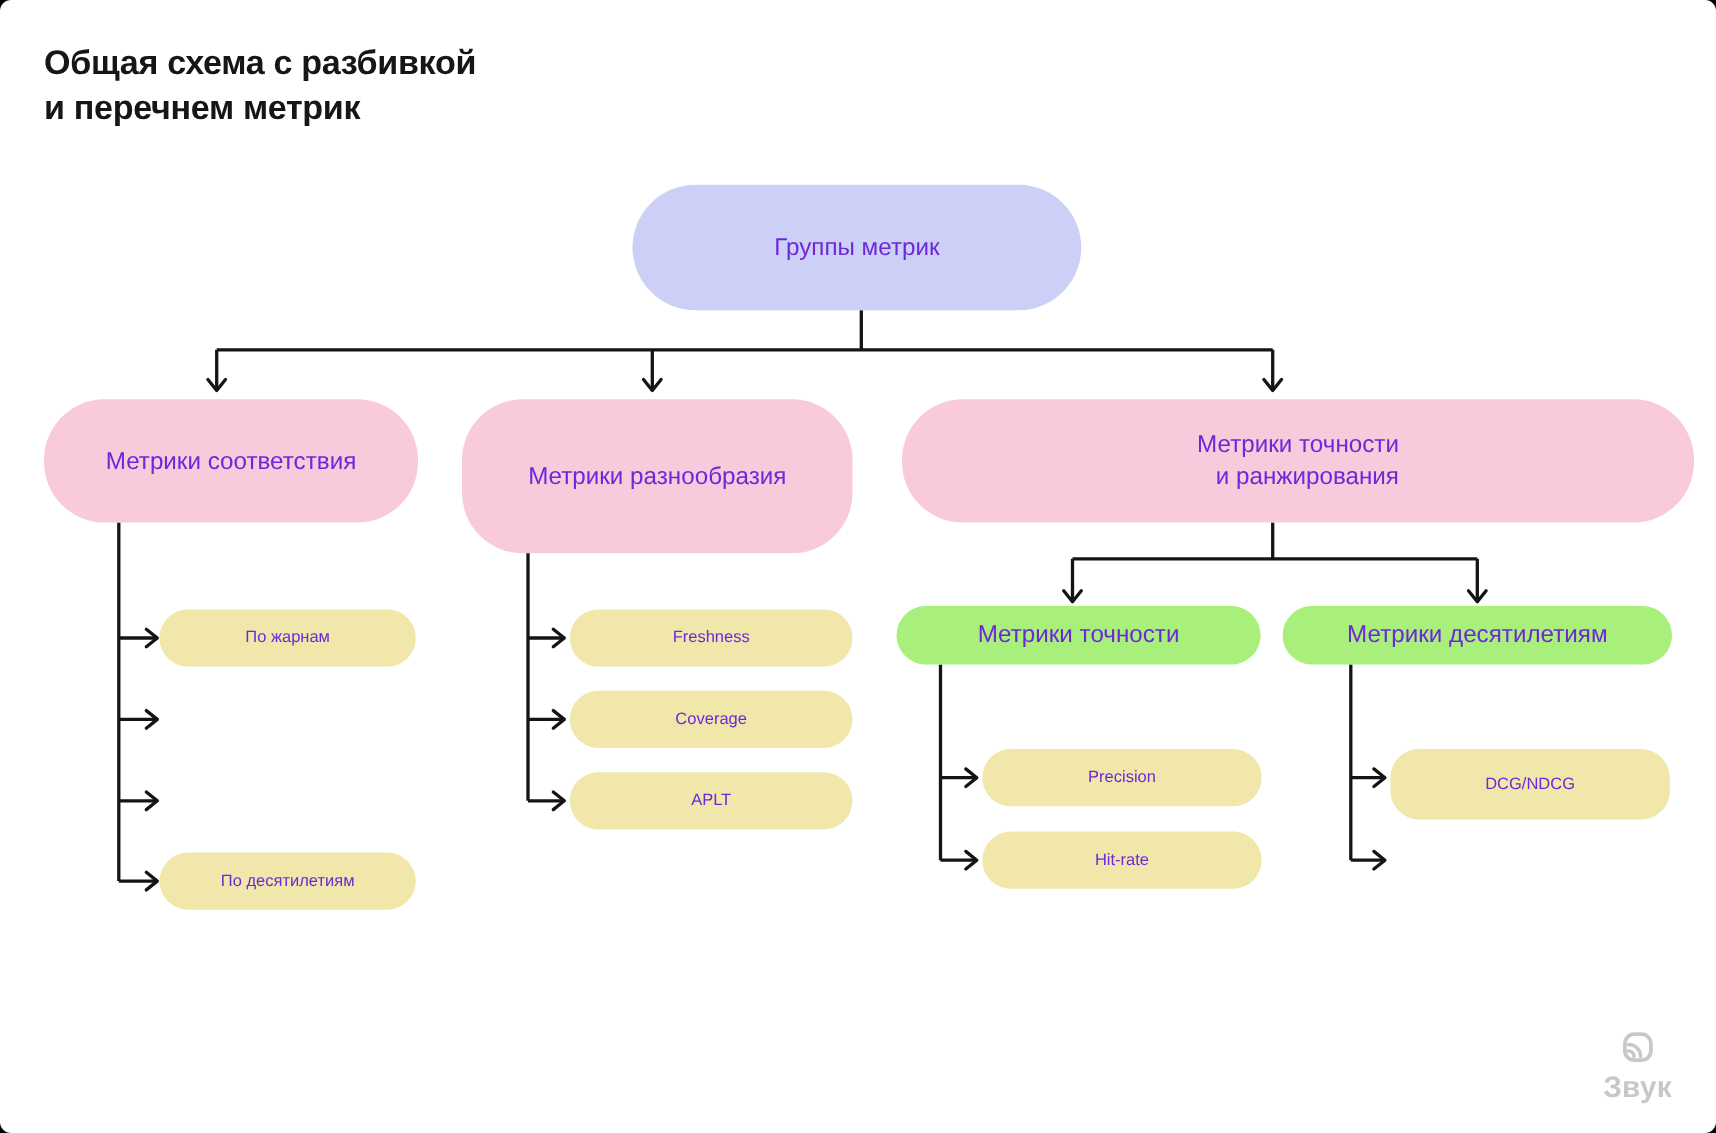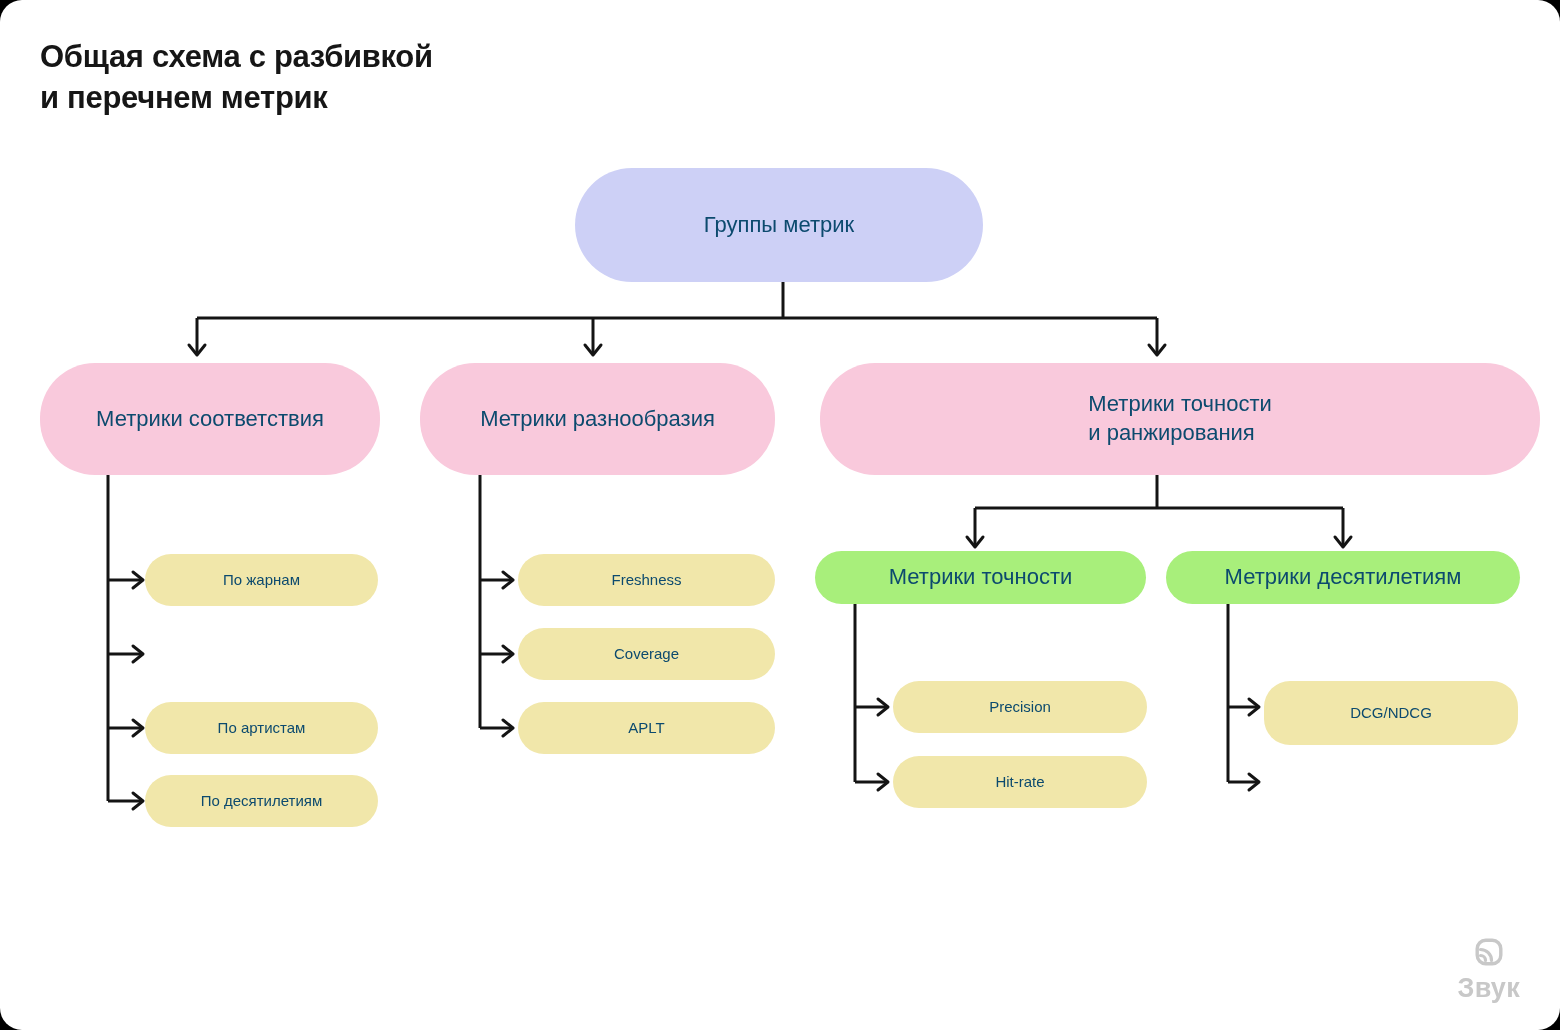--- a/index.html
+++ b/index.html
@@ -1,21 +1,21 @@
 <!DOCTYPE html>
 <html style="--root-fill: #cdd0f6; --group-fill: #f9c9dc; --sub-fill: #a8ef7b; --leaf-fill: #f1e7aa; --line: #141414; --logo-color: #c8c8c8;"><head>
 <meta charset="utf-8">
 <style>
   html, body { margin: 0; padding: 0; background: #000; }
   .card {
     position: relative;
     width: 1560px;
     height: 1030px;
     background: #ffffff;
-    border-radius: 22px;
+    border-radius: 10px;
     overflow: hidden;
     font-family: "Liberation Sans", "DejaVu Sans", sans-serif;
   }
   .title {
     position: absolute;
     left: 40px;
     top: 36px;
     margin: 0;
     font-size: 31px;
     line-height: 41px;
@@ -33,22 +33,22 @@
   .connectors path {
     stroke: var(--line, #141414);
     stroke-width: 3;
     fill: none;
   }
   .node {
     position: absolute;
     display: flex;
     align-items: center;
     justify-content: center;
-    text-align: left;
-    color: #0c4a6e;
+    text-align: right;
+    color: #6d28d9;
     white-space: pre-line;
     line-height: 1.3;
   }
   .root-node  { background: var(--root-fill, #cdd0f6);  border-radius: 57px; font-size: 22px; }
   .group-node { background: var(--group-fill, #f9c9dc); border-radius: 55px; font-size: 22px; }
   .sub-node   { background: var(--sub-fill, #a8ef7b);   border-radius: 27px; font-size: 22px; }
   .leaf-node  { background: var(--leaf-fill, #f1e7aa);  border-radius: 26px; font-size: 15px; }
   .logo {
     position: absolute;
     right: 40px;
@@ -107,26 +107,25 @@
     <path d="M855 782 H888" marker-end="url(#arrow)"></path>
 
     <path d="M1228 604 V782"></path>
     <path d="M1228 707 H1259" marker-end="url(#arrow)"></path>
     <path d="M1228 782 H1259" marker-end="url(#arrow)"></path>
   </svg>
 
   <div class="node root-node" style="left:575px; top:168px; width:408px; height:114px;">Группы метрик</div>
 
   <div class="node group-node" style="left:40px; top:363px; width:340px; height:112px;">Метрики соответствия</div>
-  <div class="node group-node" style="left:420px; top:363px; width:355px; height:112px;">Метрики разнообразия</div>
+  <div class="node group-node" style="left:420px; top:363px; width:355px; height:140px;">Метрики разнообразия</div>
   <div class="node group-node" style="left:820px; top:363px; width:720px; height:112px;">Метрики точности
 и ранжирования</div>
 
   <div class="node leaf-node" style="left:145px; top:554px; width:233px; height:52px;">По жарнам</div>
-  <div class="node leaf-node" style="left:145px; top:702px; width:233px; height:52px;">По артистам</div>
   <div class="node leaf-node" style="left:145px; top:775px; width:233px; height:52px;">По десятилетиям</div>
 
   <div class="node leaf-node" style="left:518px; top:554px; width:257px; height:52px;">Freshness</div>
   <div class="node leaf-node" style="left:518px; top:628px; width:257px; height:52px;">Coverage</div>
   <div class="node leaf-node" style="left:518px; top:702px; width:257px; height:52px;">APLT</div>
 
   <div class="node sub-node" style="left:815px; top:551px; width:331px; height:53px;">Метрики точности</div>
   <div class="node sub-node" style="left:1166px; top:551px; width:354px; height:53px;">Метрики десятилетиям</div>
 
   <div class="node leaf-node" style="left:893px; top:681px; width:254px; height:52px;">Precision</div>

